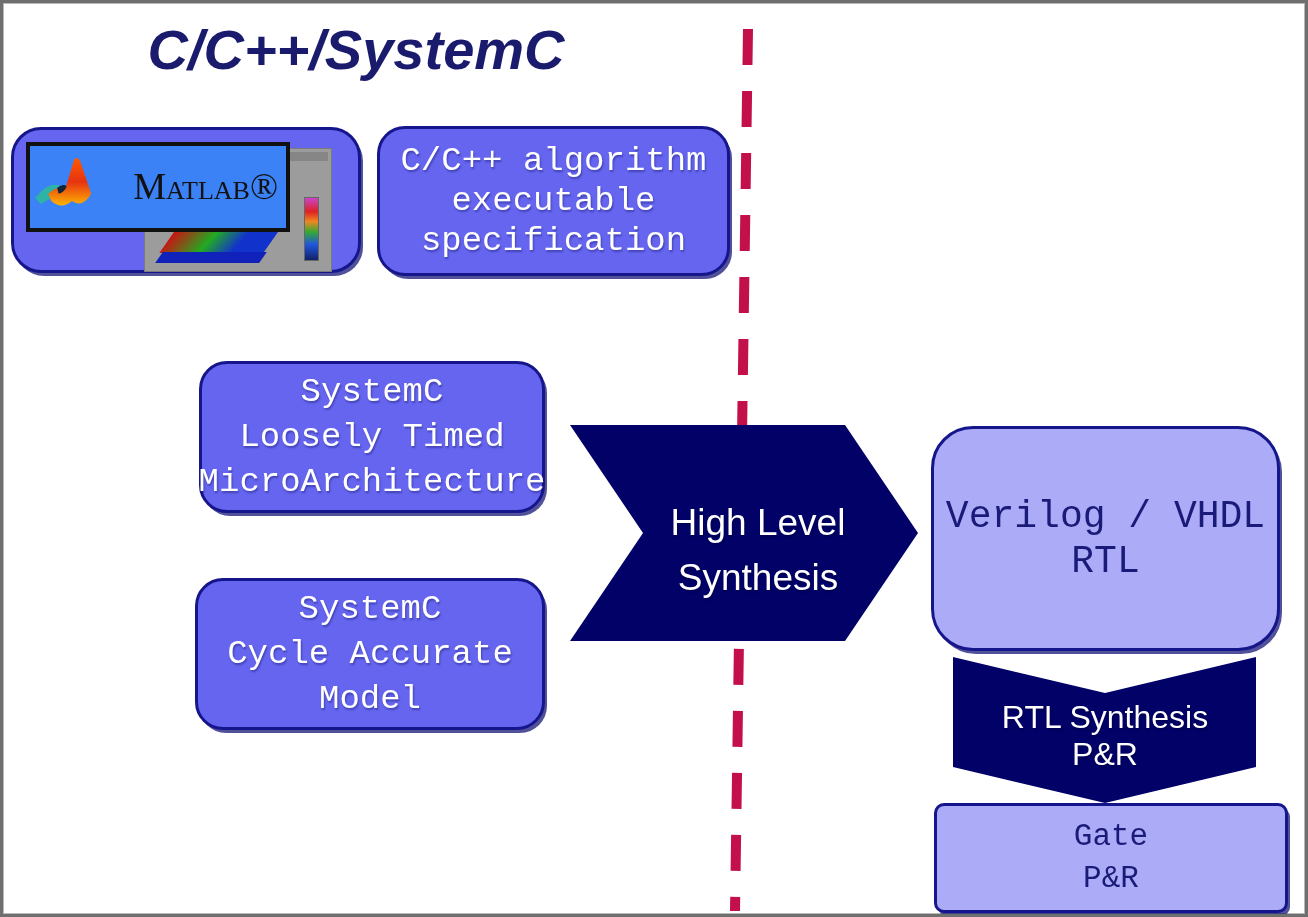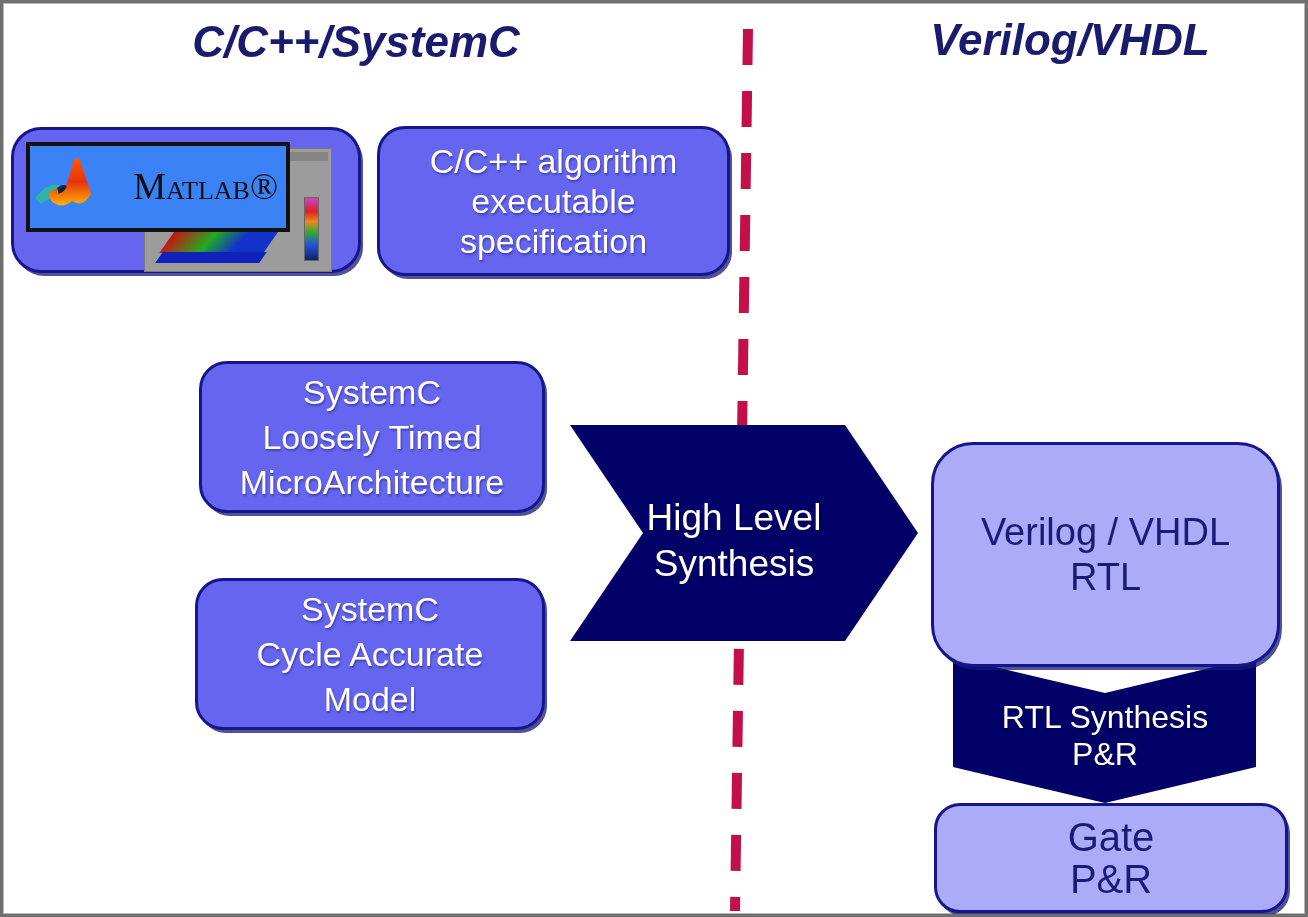--- a/index.html
+++ b/index.html
@@ -3,54 +3,54 @@
 <meta charset="utf-8">
 <style>
   html,body{margin:0;padding:0;background:#fff;}
   .canvas{
     position:relative;width:1308px;height:917px;box-sizing:border-box;
     background:#ffffff;border:3px solid #6f6f6f;
     box-shadow:inset 0 0 0 1px #b8b8b8;
     font-family:"Liberation Sans",sans-serif;overflow:hidden;
   }
   .title{position:absolute;font-weight:bold;font-style:italic;color:#1b1b6e;
-    text-align:center;font-size:44px;letter-spacing:0px;white-space:nowrap;}
+    text-align:center;font-size:56px;letter-spacing:0px;white-space:nowrap;}
   .title-left{left:118px;top:14px;width:470px;}
   .title-right{left:852px;top:12px;width:430px;}
 
   .overlay{position:absolute;left:0;top:0;width:1308px;height:917px;pointer-events:none;}
   #dash-layer{z-index:1;}
   #shape-layer{z-index:2;}
 
   .box{position:absolute;box-sizing:border-box;border:3px solid #16168c;
     display:flex;align-items:center;justify-content:center;text-align:center;
     box-shadow:3px 4px 0 -1px rgba(23,23,120,0.75);z-index:3;}
   .box.blue{background:#6565f0;color:#ffffff;}
   .box.light{background:#ababf7;color:#1a1a78;}
-  .box-label{white-space:pre-line;}
+  .box-label{white-space:pre-line;font-family:Liberation Mono, monospace;}
   .blue .box-label{text-shadow:1px 2px 2px rgba(0,0,70,0.35);}
 
   #matlab-box{left:8px;top:124px;width:350px;height:146px;border-radius:30px;}
   #cpp-box{left:374px;top:123px;width:353px;height:150px;border-radius:28px;
     font-size:34px;line-height:40px;}
   #lt-box{left:196px;top:358px;width:346px;height:152px;border-radius:28px;
     font-size:34px;line-height:45px;}
   #ca-box{left:192px;top:575px;width:350px;height:152px;border-radius:28px;
     font-size:34px;line-height:45px;}
   #rtl-box{left:928px;top:423px;width:349px;height:225px;border-radius:42px;
-    font-size:38px;line-height:45px;margin-top:16px;}
-  #gate-box{left:931px;top:800px;width:354px;height:110px;border-radius:26px;
-    font-size:40px;line-height:42px;}
+    font-size:38px;line-height:45px;}
+  #gate-box{left:931px;top:800px;width:354px;height:110px;border-radius:10px;
+    font-size:31px;line-height:42px;}
 
   .or-label{position:absolute;left:196px;top:516px;width:346px;text-align:center;
     font-size:37px;color:#18185e;z-index:3;}
 
   .flow-label{position:absolute;color:#ffffff;text-align:center;white-space:pre-line;
     z-index:4;text-shadow:1px 2px 2px rgba(0,0,50,0.4);}
-  #hls-label{left:596px;top:492px;width:270px;font-size:37px;line-height:46px;}
+  #hls-label{left:620px;top:492px;width:270px;font-size:37px;line-height:55px;}
   #chev-label{left:950px;top:696px;width:304px;font-size:32px;line-height:37px;}
 
   
   .mini-window{position:absolute;left:130px;top:18px;width:186px;height:122px;
     background:#9c9c9c;border:1px solid #7a7a7a;z-index:1;}
   .mw-titlebar{position:absolute;left:3px;top:3px;right:3px;height:9px;background:#868686;}
   .mw-bluebar{position:absolute;left:10px;top:70px;width:108px;height:9px;background:#3344cc;}
   .mw-colorbar{position:absolute;right:12px;top:48px;width:13px;height:62px;
     border:1px solid #666;
     background:linear-gradient(#cc44cc,#dd2222 22%,#ee8822 38%,#33aa33 55%,#2255dd 75%,#112266);}
@@ -76,21 +76,20 @@
   <svg id="dash-layer" class="overlay">
     <line x1="745" y1="26" x2="732" y2="908" stroke="#c4104a" stroke-width="10" stroke-dasharray="36 26"></line>
   </svg>
 
   <svg id="shape-layer" class="overlay">
     <polygon points="567,422 842,422 915,530 842,638 567,638 640,530" fill="#010168"></polygon>
     <polygon points="950,654 1102,690 1253,654 1253,764 1102,800 950,764" fill="#010168"></polygon>
   </svg>
 
   <div class="title title-left">C/C++/SystemC</div>
-  <div class="title title-right">Verilog/VHDL</div>
 
   <div class="box blue" id="matlab-box">
     <div class="mini-window">
       <div class="mw-titlebar"></div>
       <div class="mw-bluebar"></div>
       <div class="mw-colorbar"></div>
       <div class="mw-plot-top"></div>
       <div class="mw-plot-front"></div>
     </div>
     <div class="matlab-logo">

